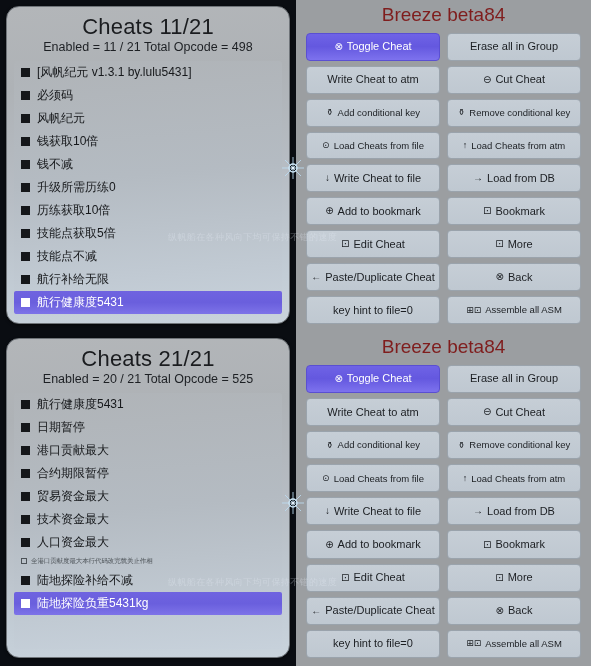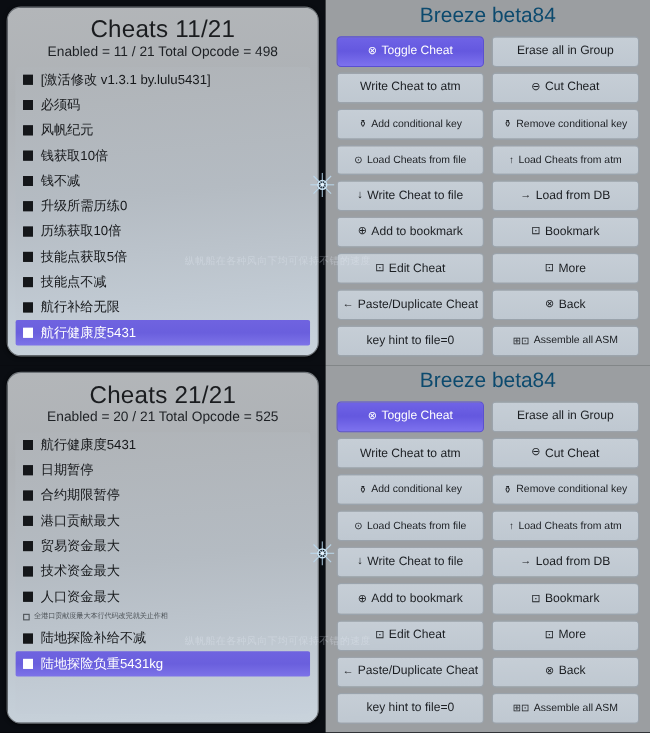--- a/index.html
+++ b/index.html
@@ -128,21 +128,21 @@
   .breezepane {
     position:relative;
     background:#9b9ea1;
     padding:0 10px 8px 10px;
     display:flex; flex-direction:column;
     overflow:hidden;
   }
   .breeze-title {
     text-align:center;
     font-size:19px;
-    color:#0c4a6e;
+    color:#7f1d1d;
     padding:4px 0 7px 0;
     line-height:1.15;
   }
   .btn-grid {
     flex:1;
     display:grid;
     grid-template-columns:1fr 1fr;
     grid-auto-rows:1fr;
     gap:5px 7px;
   }
@@ -181,21 +181,21 @@
 
 <div class="screen">
 
   <div class="cheatpane">
     <div class="cheatcard">
       <div class="cheat-title">Cheats 11/21</div>
       <div class="cheat-sub">Enabled = 11 / 21  Total Opcode = 498</div>
       <div class="cheat-list">
           <div class="cheat-row">
             <span class="box"></span>
-            <span>[激活修改 v1.3.1 by.lulu5431]</span>
+            <span>[风帆纪元 v1.3.1 by.lulu5431]</span>
           </div>
           <div class="cheat-row">
             <span class="box"></span>
             <span>必须码</span>
           </div>
           <div class="cheat-row">
             <span class="box"></span>
             <span>风帆纪元</span>
           </div>
           <div class="cheat-row">
@@ -317,25 +317,25 @@
           <div class="cheat-row">
             <span class="box"></span>
             <span>航行健康度5431</span>
           </div>
           <div class="cheat-row">
             <span class="box"></span>
             <span>日期暂停</span>
           </div>
           <div class="cheat-row">
             <span class="box"></span>
+            <span>港口贡献最大</span>
+          </div>
+          <div class="cheat-row">
+            <span class="box"></span>
             <span>合约期限暂停</span>
-          </div>
-          <div class="cheat-row">
-            <span class="box"></span>
-            <span>港口贡献最大</span>
           </div>
           <div class="cheat-row">
             <span class="box"></span>
             <span>贸易资金最大</span>
           </div>
           <div class="cheat-row">
             <span class="box"></span>
             <span>技术资金最大</span>
           </div>
           <div class="cheat-row">

